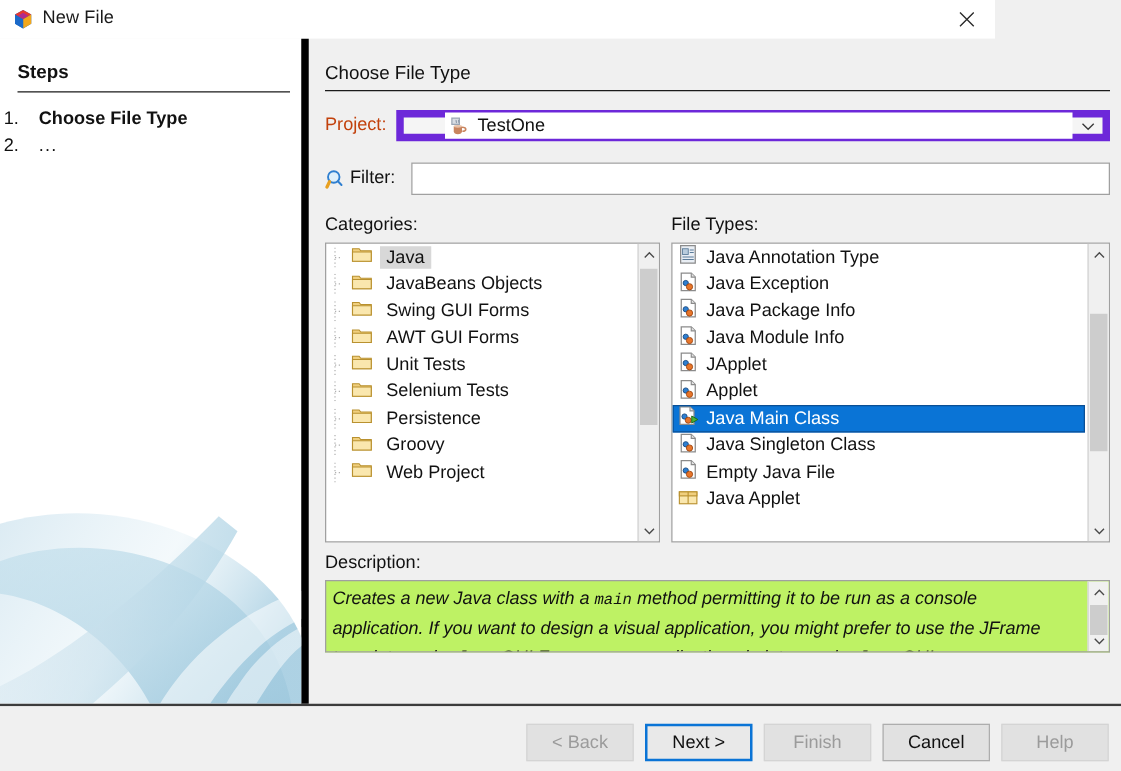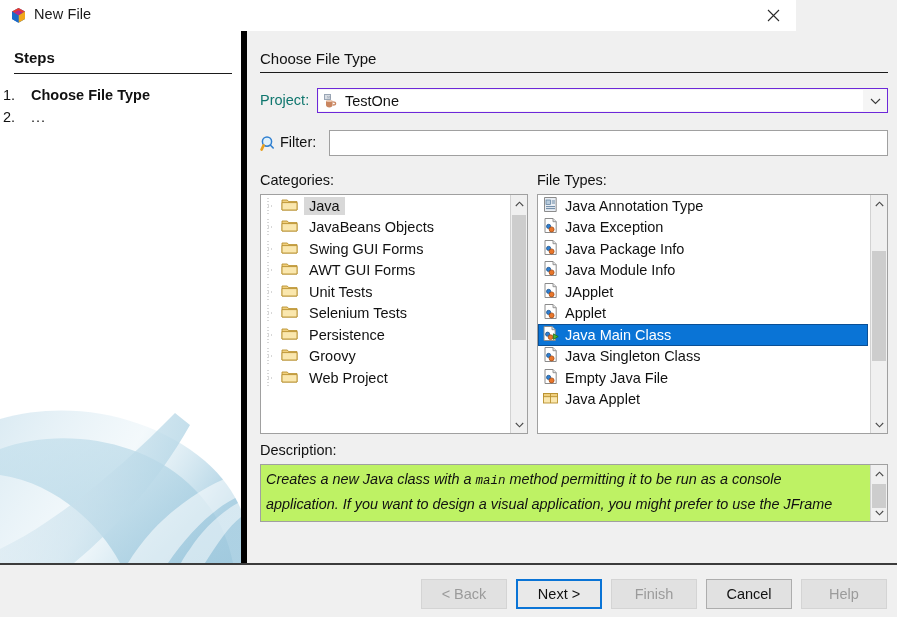--- a/index.html
+++ b/index.html
@@ -87,28 +87,28 @@
     white-space: nowrap;
   }
   #panel-rule {
     position: absolute; left: 12px; top: 41px;
     width: 628px; height: 1px; background: #1b1b1b;
   }
 
   
   #project-label {
     position: absolute; left: 12px; top: 61px;
-    font-size: 14.5px; color: #0f766e;
+    font-size: 14.5px; color: #c2410c;
   }
   #project-combo {
     position: absolute; left: 69px; top: 57px;
     width: 571px; height: 25px;
     background: #f5f5f5;
-    border: 1px solid #6d28d9;
-    display: flex; align-items: center;
+    border: 6px solid #6d28d9;
+    display: flex; align-items: center; padding-left: 32px;
   }
   #project-combo-field {
     flex: 1 1 auto; height: 21px; margin: 1px 0 1px 1px;
     background: #ffffff;
     display: flex; align-items: center;
     overflow: hidden;
   }
   #project-icon { margin-left: 4px; width: 16px; height: 16px; flex: none; }
   #project-value {
     margin-left: 6px; font-size: 14.5px; color: #111;

